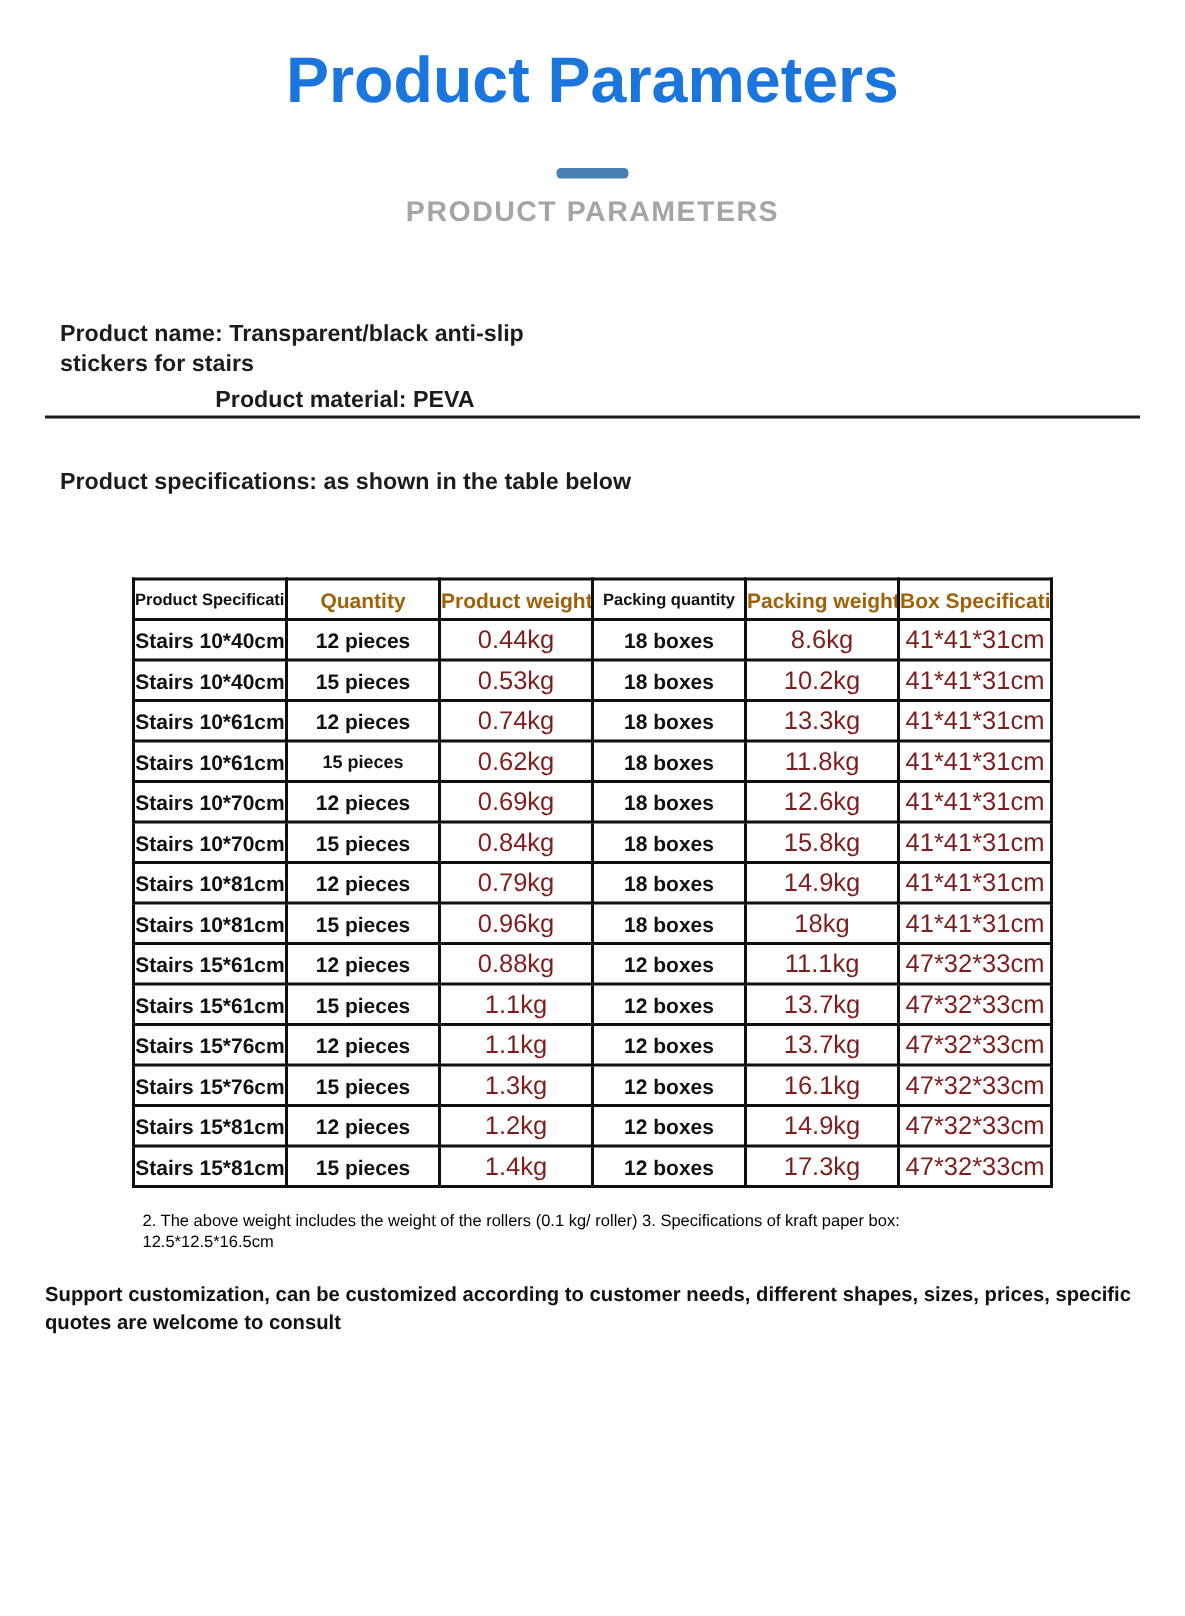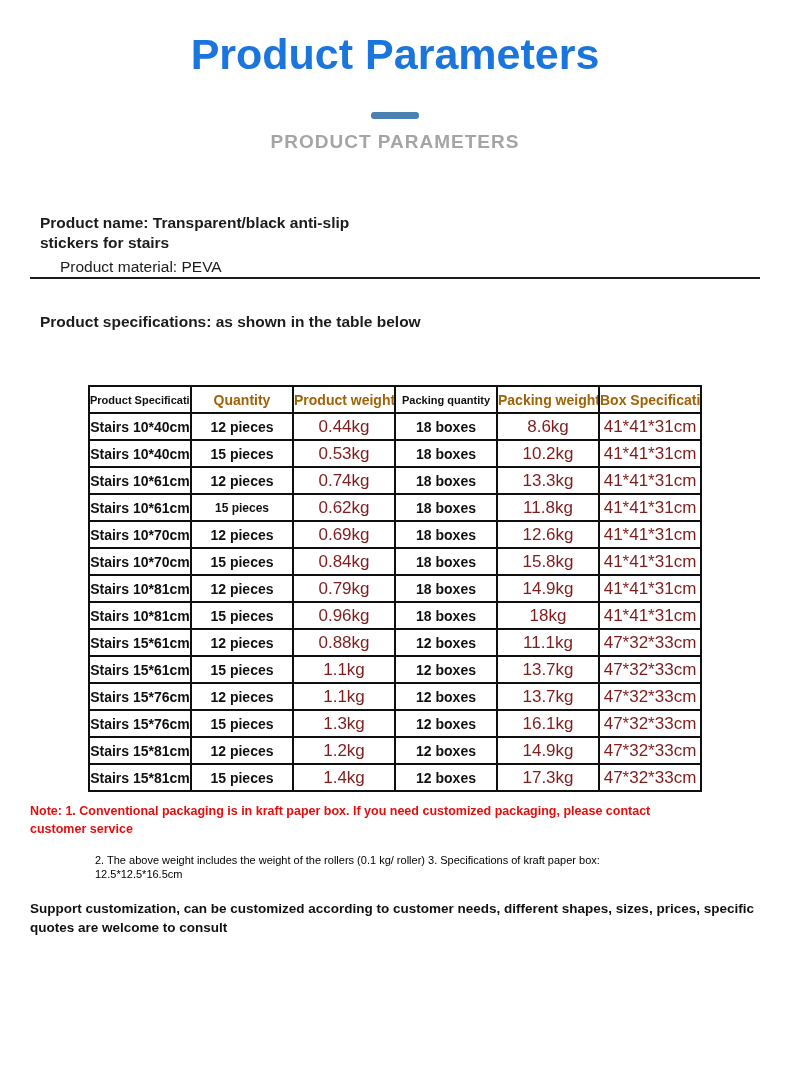--- a/index.html
+++ b/index.html
@@ -20,21 +20,21 @@
   .sub-title {
     margin-top:12px; text-align:center;
     font-size:19px; font-weight:bold; color:#a5a5a5; letter-spacing:1px;
   }
   
   .info { margin:57px 30px 0; }
   .info-row { display:flex; border-bottom:2px solid #1d1d1d; }
   .info-row.row-a { height:64px; align-items:flex-start; padding-top:3px;flex-direction:column; }
   .info-row.row-b { height:88px; align-items:center; }
   .info-left  { width:352px; padding-left:10px; font-size:15.5px; font-weight:bold; line-height:1.28; }
-  .info-right { width:340px; padding-left:30px; font-size:15.5px; font-weight:normal; line-height:1.28; }
+  .info-right { width:340px; padding-left:30px; font-size:15.5px; font-weight:bold; line-height:1.28;text-align:center; }
   .row-a .info-right { padding-top:4px; }
   .specs-line { margin:34px 0 0 10px; font-size:15.5px; font-weight:bold; }
   
   .spec-table {
     border-collapse:collapse; table-layout:fixed;
     margin:54px auto 0; width:614px;
   }
   .spec-table th, .spec-table td {
     border:2px solid #0f0f0f; text-align:center; vertical-align:middle;
     padding:0; height:25px; overflow:hidden; white-space:nowrap;
@@ -195,17 +195,16 @@
           <td class="cell-dark">Stairs 15*81cm</td>
           <td class="cell-dark">15 pieces</td>
           <td class="cell-gray">1.4kg</td>
           <td class="cell-dark">12 boxes</td>
           <td class="cell-gray">17.3kg</td>
           <td class="cell-gray">47*32*33cm</td>
         </tr>
       </tbody>
   </table>
 
-  <div class="note-1">Note: 1. Conventional packaging is in kraft paper box. If you need customized packaging, please contact customer service</div>
   <div class="note-2">2. The above weight includes the weight of the rollers (0.1 kg/ roller) 3. Specifications of kraft paper box: 12.5*12.5*16.5cm</div>
   <div class="support-text">Support customization, can be customized according to customer needs, different shapes, sizes, prices, specific quotes are welcome to consult</div>
 
 </div>
 
 </body></html>

